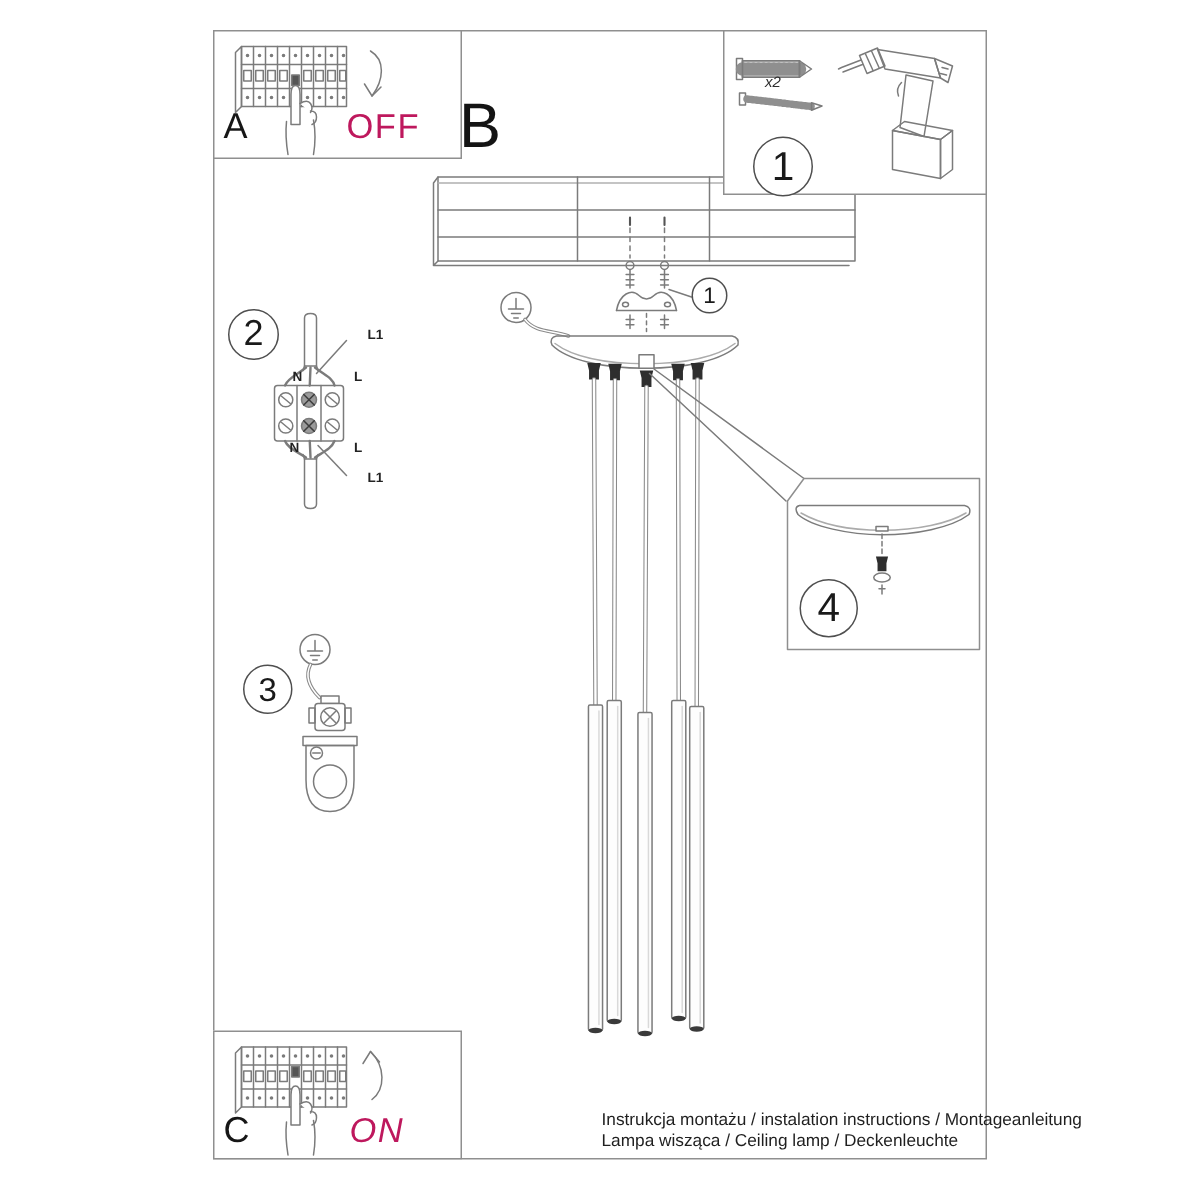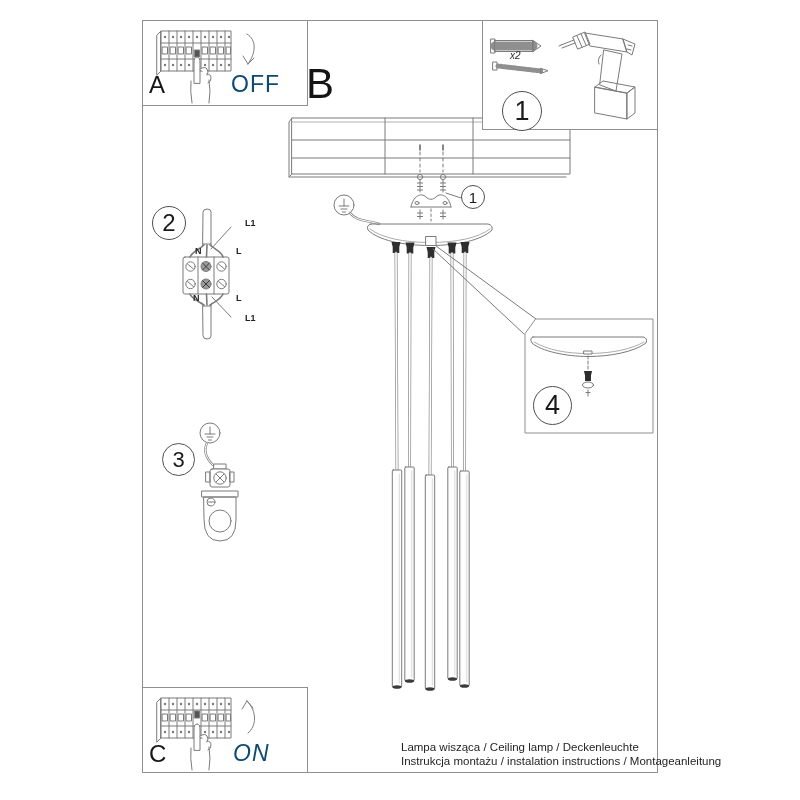--- a/index.html
+++ b/index.html
@@ -8,21 +8,21 @@
   .art{position:absolute;left:0;top:0;z-index:1;}
   .art *{vector-effect:non-scaling-stroke;}
   svg{stroke:#7b7b7b;fill:none;stroke-width:1;stroke-linecap:round;stroke-linejoin:round;}
   .frame{position:absolute;left:142px;top:20px;width:516px;height:753px;
          border:1px solid #8f8f8f;box-sizing:border-box;z-index:1;}
   .panel-box{position:absolute;border:1px solid #8f8f8f;background:#fff;
              box-sizing:border-box;z-index:2;}
   .lbl{position:absolute;z-index:4;white-space:nowrap;}
   .letter{font-size:24px;color:#161616;}
   .letter-b{font-size:42px;color:#141414;}
-  .switch-lbl{font-size:23px;letter-spacing:1px;color:#0c4a6e;}
+  .switch-lbl{font-size:23px;letter-spacing:1px;color:#be185d;}
   .qty-lbl{font-size:10px;font-style:italic;color:#2e2e2e;}
   .wire-lbl{font-size:9px;font-weight:bold;color:#222;margin-left:14px;}
   .circle-num{position:absolute;border:1.5px solid #4f4f4f;border-radius:50%;
               background:#fff;display:flex;align-items:center;justify-content:center;
               color:#1a1a1a;z-index:4;}
   .footer{position:absolute;left:401px;top:741px;font-size:11.5px;line-height:13.8px;
           color:#1f1f1f;z-index:3;}
 </style>
 </head>
 <body>
@@ -318,17 +318,17 @@
       <g>
         <path d="M105,45 C114,38 114,23 104,13"></path>
         <path d="M104,13 L99,21 M104,13 L110,20"></path>
       </g>
     </svg>
     <span class="lbl letter" style="left:6px;top:52px;">C</span>
     <span class="lbl switch-lbl" style="left:90px;top:52px;font-style:italic;">ON</span>
   </div>
 
   <div class="footer">
+    <div>Instrukcja montażu / instalation instructions / Montageanleitung</div>
     <div>Lampa wisząca / Ceiling lamp / Deckenleuchte</div>
-    <div>Instrukcja montażu / instalation instructions / Montageanleitung</div>
   </div>
 
 </div>
 
 </body></html>

